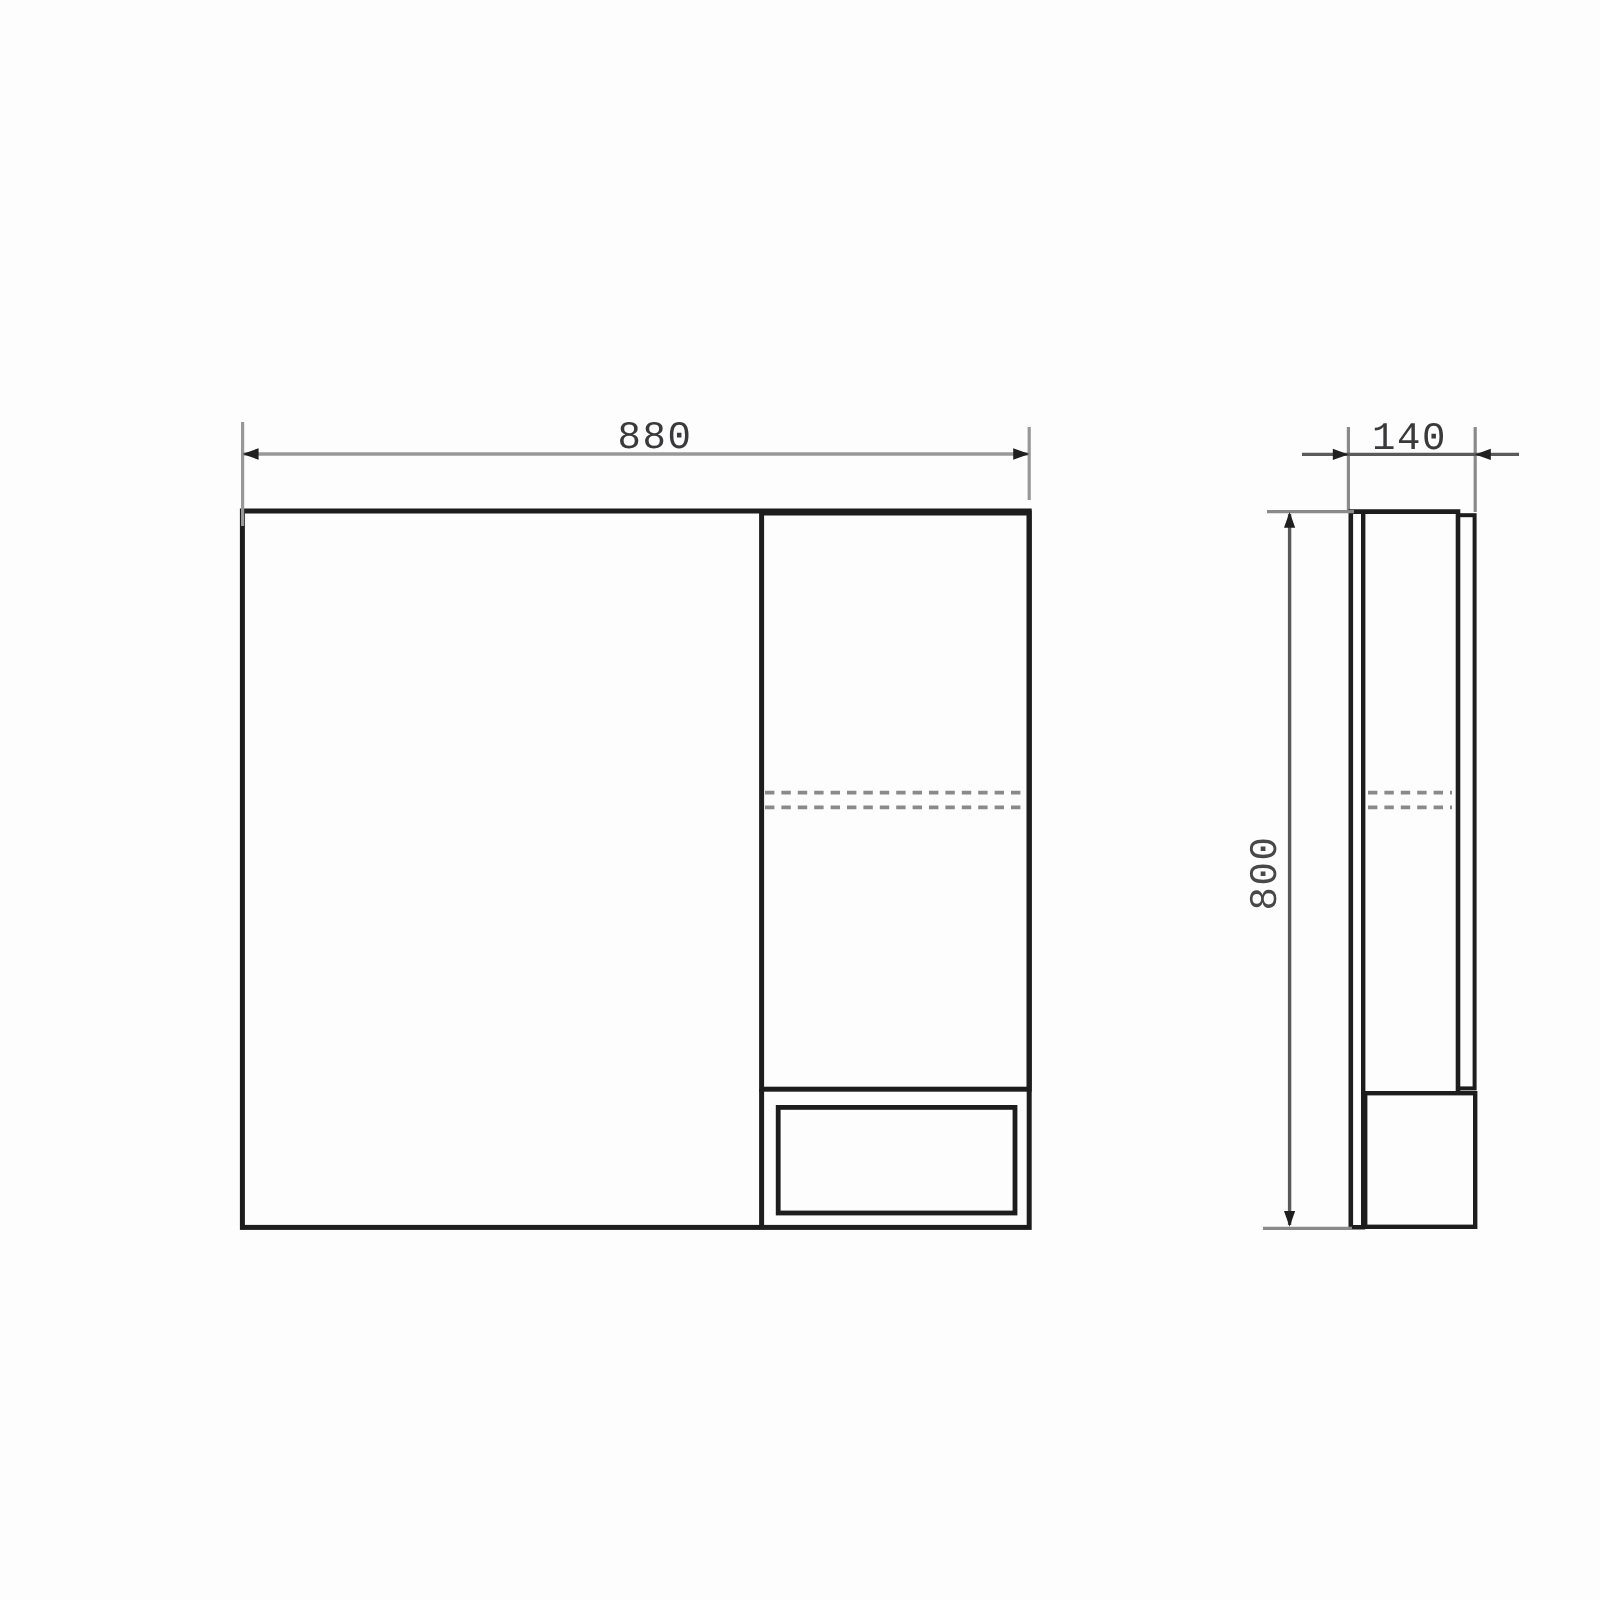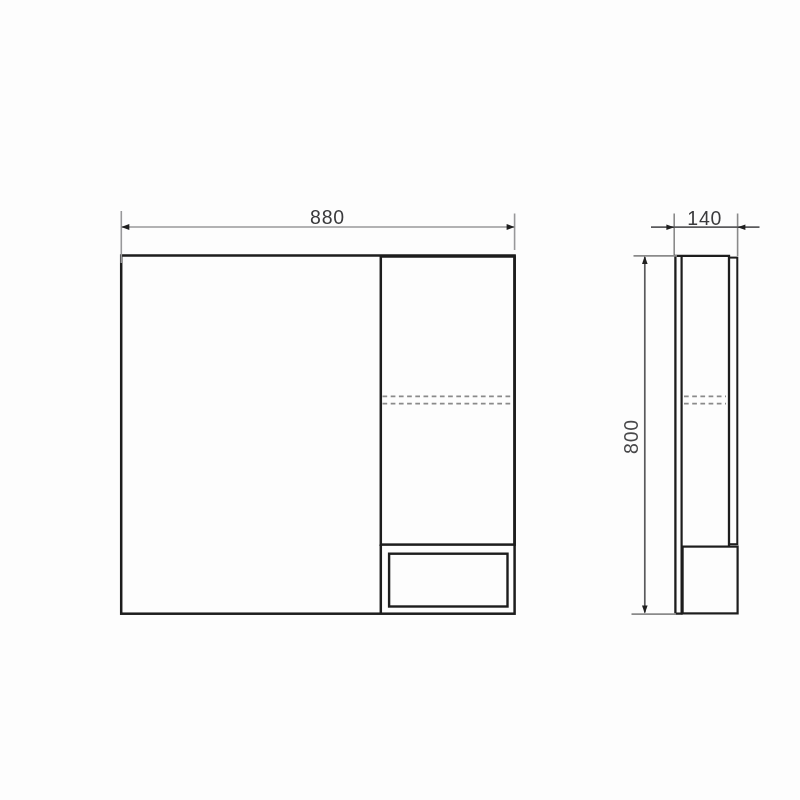--- a/index.html
+++ b/index.html
@@ -1,17 +1,17 @@
 <!DOCTYPE html>
 <html><head>
 <meta charset="utf-8">
 <style>
   html,body{margin:0;padding:0;background:#ffffff;}
   .page{position:relative;width:800px;height:800px;background:#fdfdfd;overflow:hidden;
-        font-family:Liberation Sans, sans-serif;}
+        font-family:Liberation Mono, monospace;}
 </style>
 </head>
 <body>
 <div class="page">
 <svg width="800" height="800" viewBox="0 0 800 800" xmlns="http://www.w3.org/2000/svg">
 
   <rect x="0" y="0" width="800" height="800" fill="#fdfdfd"></rect>
 
   <rect x="121.2" y="255.5" width="393.4" height="358.2" fill="none" stroke="#1d1d1d" stroke-width="2.5"></rect>
 

